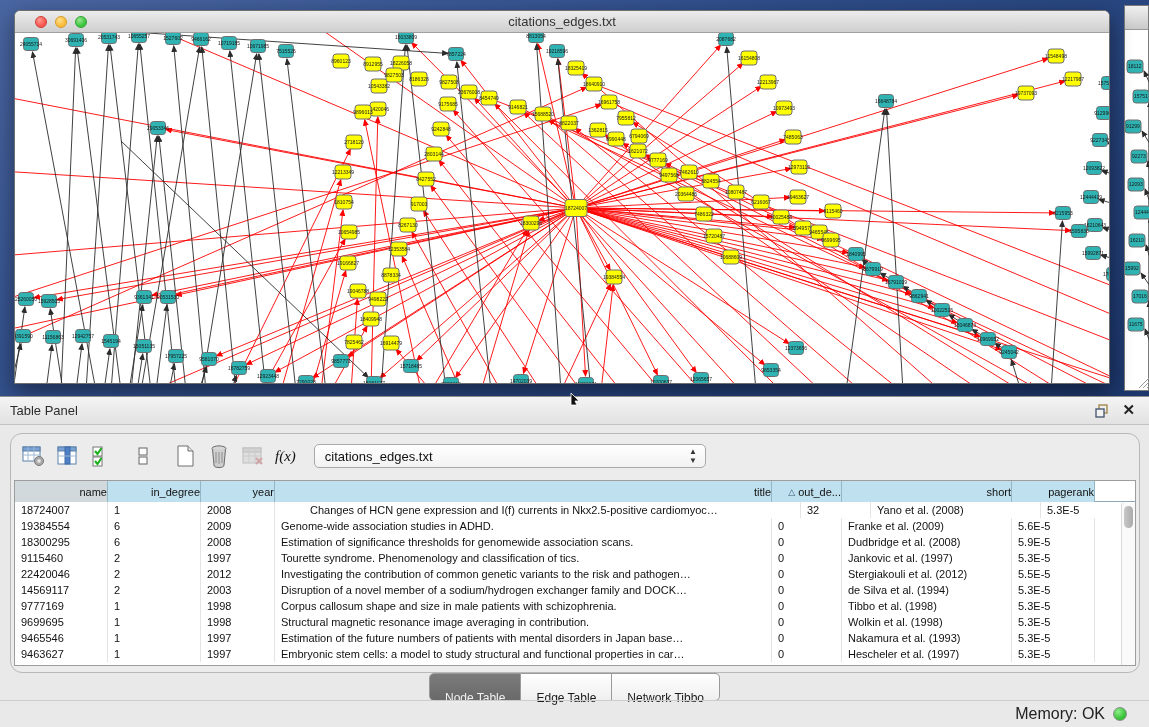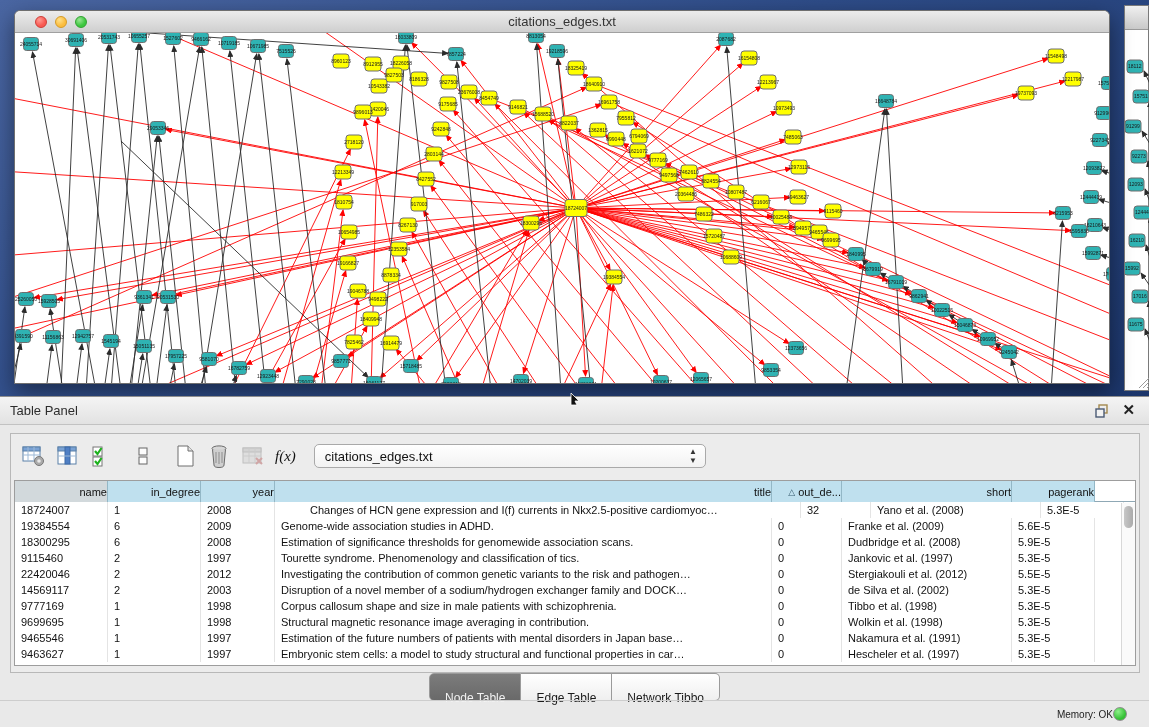--- a/index.html
+++ b/index.html
@@ -37,21 +37,21 @@
   #table-panel { position:absolute; left:0; top:396px; width:1149px; height:331px;
     background:#e9e9e9; border-top:1px solid #8e8e8e; }
   #panel-titlebar { position:absolute; left:0; top:0; width:100%; height:28px;
     background:linear-gradient(#f4f4f4,#e2e2e2); border-bottom:1px solid #c2c2c2;padding-left:40px; }
   #panel-titlebar .ptitle { position:absolute; left:10px; top:6px; font-size:13px; color:#2d2d2d; }
   #float-icon { position:absolute; right:40px; top:7px; width:14px; height:14px; cursor:pointer; }
   #close-icon { position:absolute; right:14px; top:5px; font-size:15px; font-weight:bold;
     color:#222; cursor:pointer; line-height:16px; }
 
   #panel-inner { position:absolute; left:10px; top:36px; width:1130px; height:240px;
-    background:#ececec; border:1px solid #b8b8b8; border-radius:0; }
+    background:#ececec; border:1px solid #b8b8b8; border-radius:12px; }
   #toolbar { position:absolute; left:8px; top:6px; height:32px; display:flex; align-items:center; }
   .tb-btn { width:28px; height:28px; display:flex; align-items:center; justify-content:center;
     margin-right:6px; cursor:pointer; }
   .tb-gap { width:8px; }
   #fx-label { font-family:"Liberation Serif", serif; font-style:italic; font-size:15px;
     color:#111; margin:0 10px 0 2px; }
   #table-dropdown { width:392px; height:24px; background:linear-gradient(#ffffff,#f2f2f2);
     border:1px solid #a9a9a9; border-radius:5px; position:relative; cursor:pointer;
     display:flex; align-items:center; }
   #table-dropdown .dd-text { font-size:13px; color:#111; margin-left:10px; }
@@ -77,21 +77,21 @@
     display:flex; justify-content:center; }
   .tab { height:24px; line-height:23px; padding:13px 15px; font-size:12px;
     background:linear-gradient(#ffffff,#efefef); color:#1a1a1a; border:1px solid #9a9a9a;
     border-left:none; cursor:pointer; }
   .tab:first-child { border-left:1px solid #9a9a9a; border-radius:5px 0 0 5px; }
   .tab:last-child { border-radius:0 5px 5px 0; }
   .tab.active { background:linear-gradient(#7c7c7c,#696969); color:#f2f2f2; }
 
   #status-bar { position:absolute; left:0; bottom:0; width:100%; height:27px;
     border-top:1px solid #cdcdcd; display:flex; align-items:center; justify-content:flex-end; }
-  #status-bar .mem { font-size:10px; color:#222; margin-right:0; }
+  #status-bar .mem { font-size:16px; color:#222; margin-right:8px; }
   #mem-dot { width:14px; height:14px; border-radius:50%; margin-right:22px;
     background:radial-gradient(circle at 35% 30%, #8ef08a, #35c135 65%); border:1px solid #8e8e8e; }
 </style>
 </head>
 <body>
 
 <div id="desktop">
 
   <div id="bg-window">
     <div class="bgtitle"></div>
@@ -721,21 +721,21 @@
             <div class="td" style="width: 70px;">0</div>
             <div class="td" style="width: 170px;">Stergiakouli et al. (2012)</div>
             <div class="td" style="width: 83px;">5.5E-5</div>
           </div>
           <div class="tr">
             <div class="td" style="width: 93px;">14569117</div>
             <div class="td" style="width: 93px;">2</div>
             <div class="td" style="width: 74px;">2003</div>
             <div class="td" style="width: 497px;">Disruption of a novel member of a sodium/hydrogen exchanger family and DOCK…</div>
             <div class="td" style="width: 70px;">0</div>
-            <div class="td" style="width: 170px;">de Silva et al. (2002)</div>
+            <div class="td" style="width: 170px;">de Silva et al. (1994)</div>
             <div class="td" style="width: 83px;">5.3E-5</div>
           </div>
           <div class="tr">
             <div class="td" style="width: 93px;">9777169</div>
             <div class="td" style="width: 93px;">1</div>
             <div class="td" style="width: 74px;">1998</div>
             <div class="td" style="width: 497px;">Corpus callosum shape and size in male patients with schizophrenia.</div>
             <div class="td" style="width: 70px;">0</div>
             <div class="td" style="width: 170px;">Tibbo et al. (1998)</div>
             <div class="td" style="width: 83px;">5.3E-5</div>
@@ -748,21 +748,21 @@
             <div class="td" style="width: 70px;">0</div>
             <div class="td" style="width: 170px;">Wolkin et al. (1998)</div>
             <div class="td" style="width: 83px;">5.3E-5</div>
           </div>
           <div class="tr">
             <div class="td" style="width: 93px;">9465546</div>
             <div class="td" style="width: 93px;">1</div>
             <div class="td" style="width: 74px;">1997</div>
             <div class="td" style="width: 497px;">Estimation of the future numbers of patients with mental disorders in Japan base…</div>
             <div class="td" style="width: 70px;">0</div>
-            <div class="td" style="width: 170px;">Nakamura et al. (1991)</div>
+            <div class="td" style="width: 170px;">Nakamura et al. (1993)</div>
             <div class="td" style="width: 83px;">5.3E-5</div>
           </div>
           <div class="tr">
             <div class="td" style="width: 93px;">9463627</div>
             <div class="td" style="width: 93px;">1</div>
             <div class="td" style="width: 74px;">1997</div>
             <div class="td" style="width: 497px;">Embryonic stem cells: a model to study structural and functional properties in car…</div>
             <div class="td" style="width: 70px;">0</div>
             <div class="td" style="width: 170px;">Hescheler et al. (1997)</div>
             <div class="td" style="width: 83px;">5.3E-5</div>

